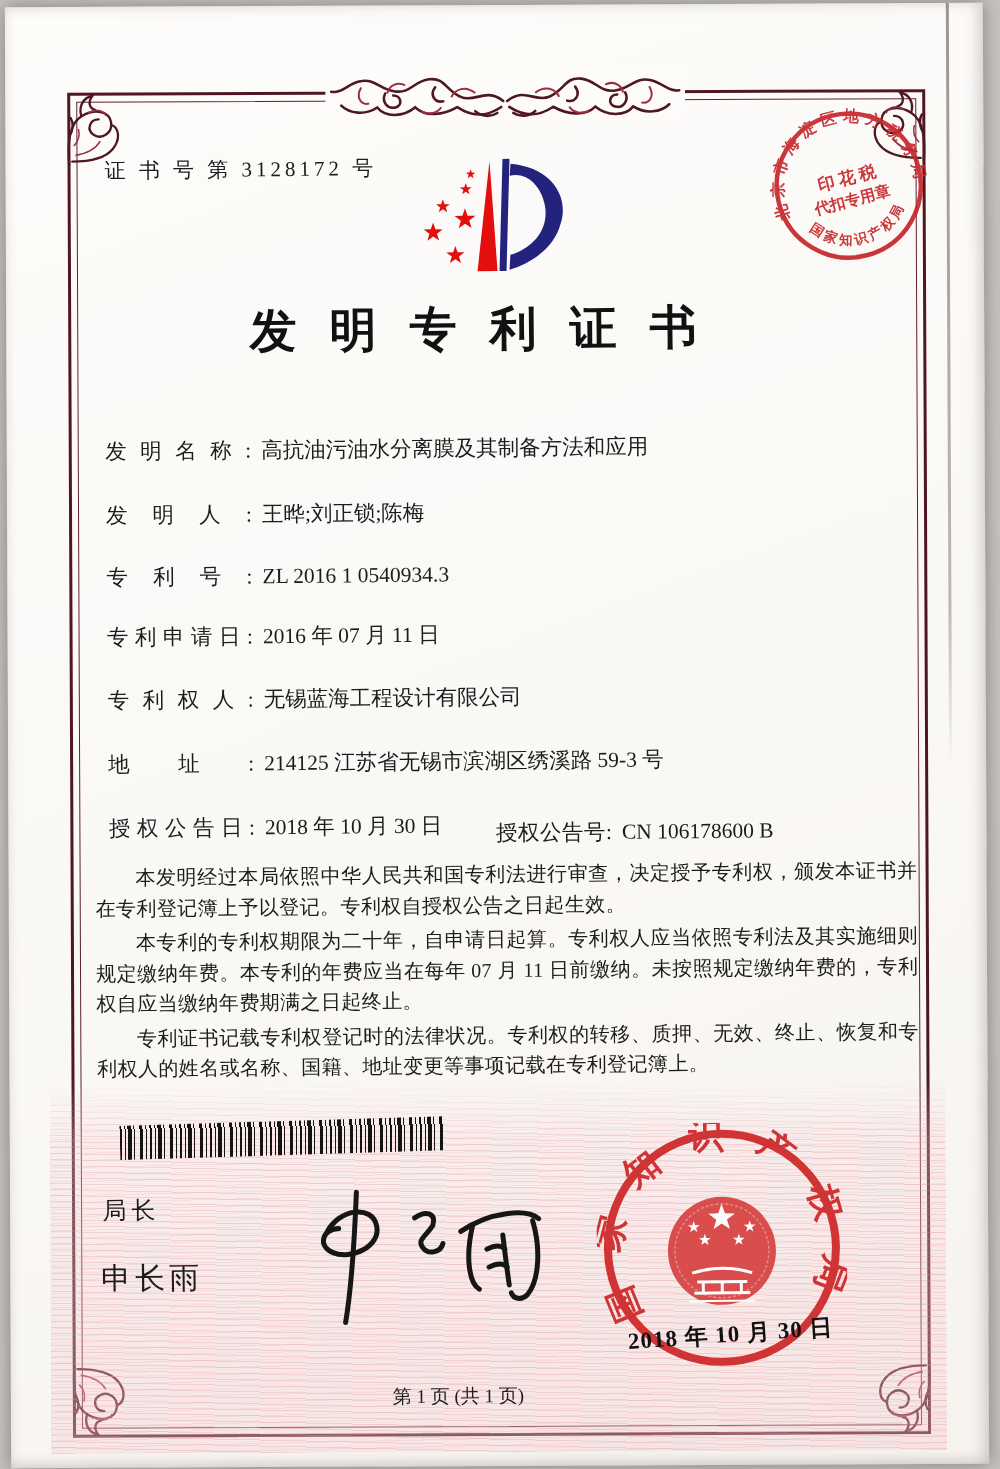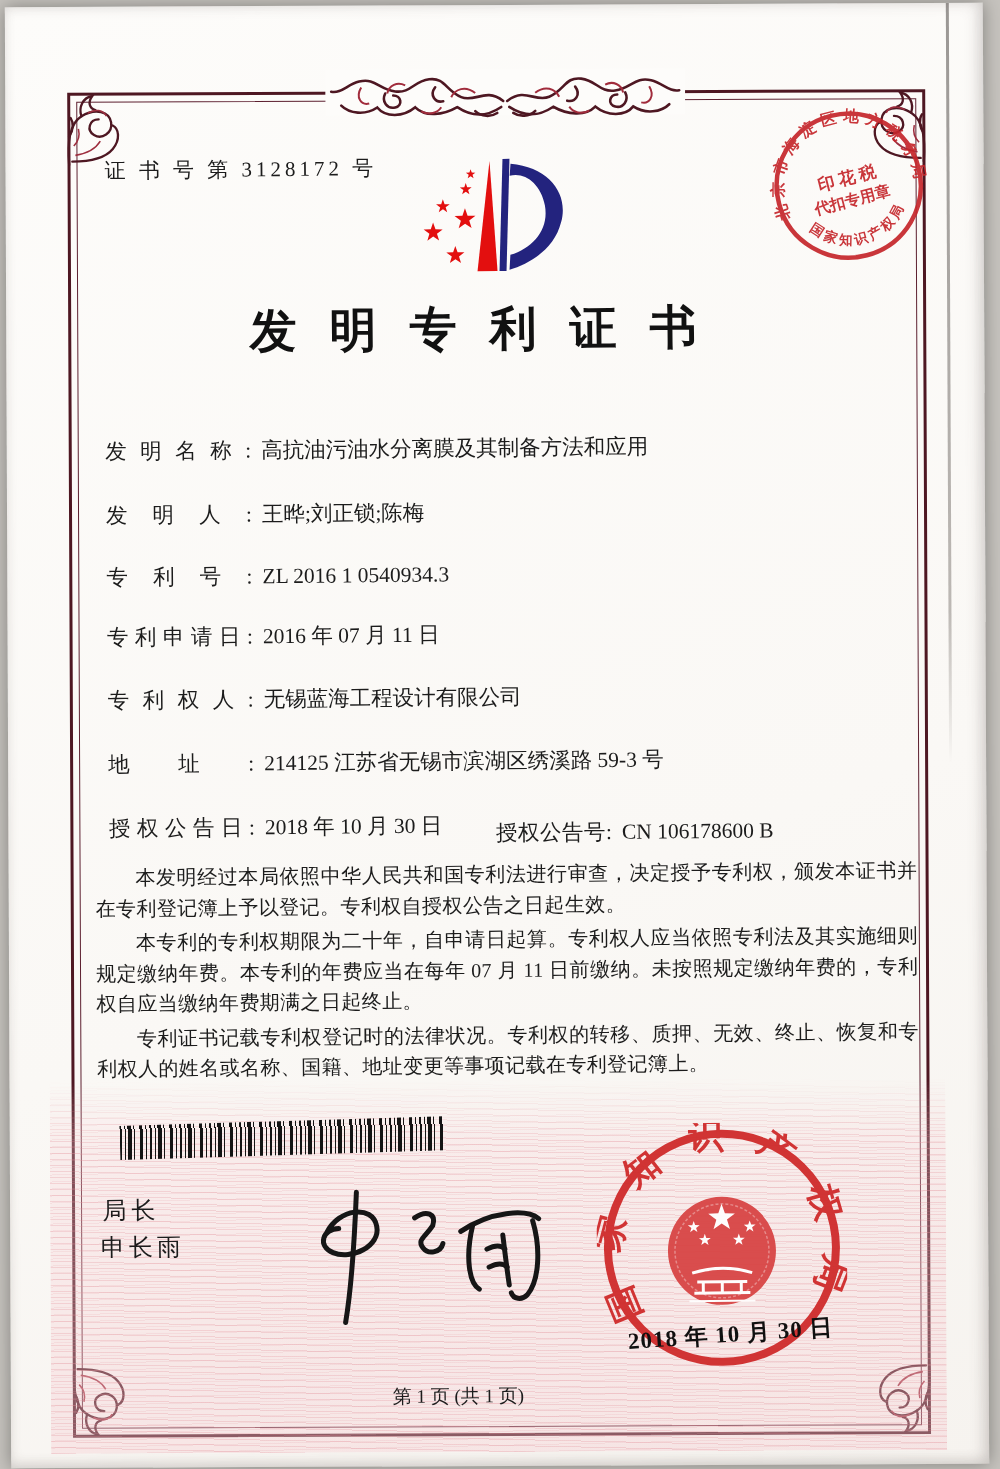--- a/index.html
+++ b/index.html
@@ -52,21 +52,21 @@
   .fvalue{margin-left:10px;}
   .r0{top:428px;} .r1{top:492px;} .r2{top:554px;} .r3{top:614px;}
   .r4{top:677px;} .r5{top:741px;} .r6{top:805px;}
   .grant-no{position:absolute;left:487px;top:813px;white-space:nowrap;font-size:21.5px;}
   .grant-no .flabel{width:116px;}
   .paras{position:absolute;left:86px;top:854px;width:822px;font-size:20px;line-height:30.5px;text-align:justify;letter-spacing:.4px;}
   .paras p{margin:0 0 4px 0;text-indent:2em;}
   .barcode{position:absolute;left:108px;top:1114px;width:324px;height:34px;transform:rotate(-1.2deg);
     background:repeating-linear-gradient(90deg,#141414 0 2px,transparent 2px 5px,#141414 5px 6px,transparent 6px 8px,#141414 8px 12px,transparent 12px 14px,#141414 14px 15px,transparent 15px 20px,#141414 20px 23px,transparent 23px 26px,#141414 26px 27px,transparent 27px 30px);}
   .signer-title{position:absolute;left:90px;top:1186px;font-size:24px;letter-spacing:5px;}
-  .signer-name{position:absolute;left:88px;top:1223px;font-size:24px;letter-spacing:4px;}
+  .signer-name{position:absolute;left:88px;top:1250px;font-size:30px;letter-spacing:4px;}
   .signature{position:absolute;left:252px;top:1182px;width:280px;height:140px;}
   .signature svg{width:100%;height:100%;}
   .seal-bottom{position:absolute;left:584px;top:1120px;width:250px;height:250px;z-index:3;opacity:.95;}
   .seal-bottom svg{width:100%;height:100%;}
   .seal-date{position:absolute;left:614px;top:1316px;font-size:23px;font-weight:bold;color:#101010;transform:rotate(-3.5deg);white-space:nowrap;z-index:4;letter-spacing:1px;}
   .footer{position:absolute;left:0;right:90px;top:1378px;text-align:center;font-size:19px;z-index:4;}
   .hidden-defs{position:absolute;width:0;height:0;overflow:hidden;}
 </style>
 </head>
 <body>

